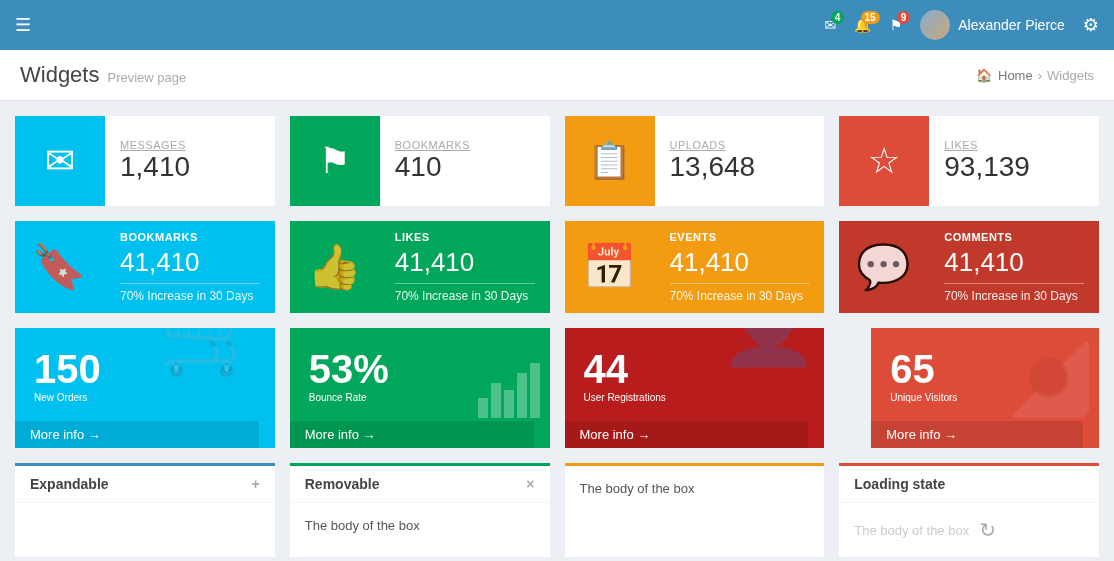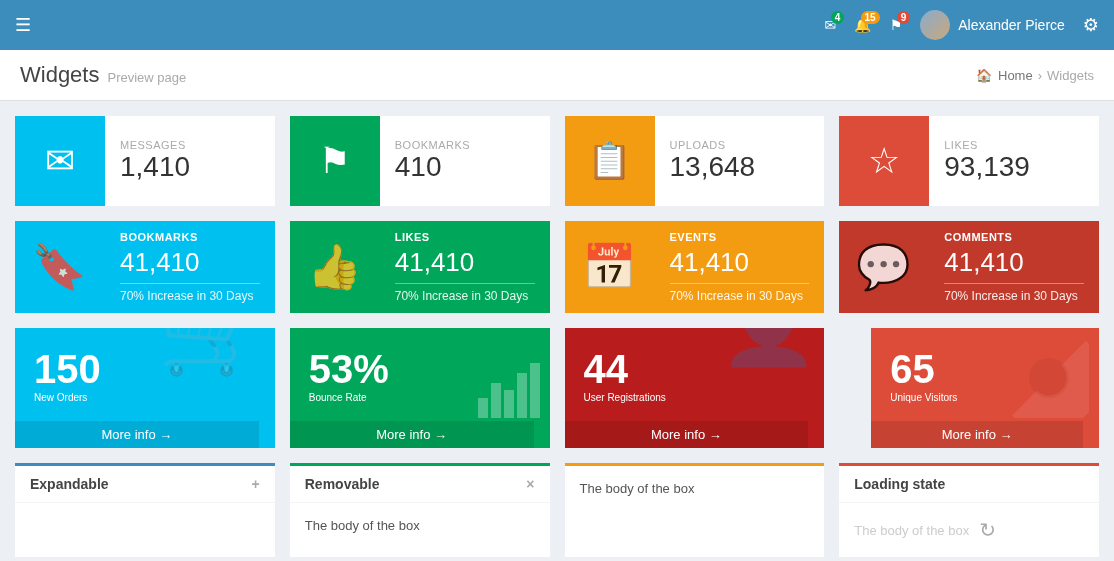--- a/index.html
+++ b/index.html
@@ -81,21 +81,21 @@
       font-size: 40px;
       color: white;
       flex-shrink: 0;
     }
     .stat-info {
       padding: 10px 15px;
       display: flex;
       flex-direction: column;
       justify-content: center;
     }
-    .stat-label { font-size: 11px; color: #aaa; text-transform: uppercase; letter-spacing: 0.5px; }
+    .stat-label { font-size: 11px; color: #aaa; text-transform: uppercase; letter-spacing: 0.5px; text-decoration: underline; }
     .stat-value { font-size: 28px; font-weight: 300; color: #333; }
 
     .bg-blue { background: #00c0ef; }
     .bg-green { background: #00a65a; }
     .bg-orange { background: #f39c12; }
     .bg-red { background: #dd4b39; }
 
     
     .info-row { display: grid; grid-template-columns: repeat(4, 1fr); gap: 15px; margin-bottom: 15px; }
 
@@ -138,21 +138,21 @@
     .action-number { font-size: 40px; font-weight: bold; }
     .action-label { font-size: 10px; margin-bottom: 10px; }
     .action-footer {
       position: absolute;
       bottom: 0; left: 0; right: 16px;
       background: rgba(0,0,0,0.1);
       padding: 6px 15px;
       font-size: 13px;
       display: flex;
       align-items: center;
-      justify-content: center;
+      justify-content: flex-start;
       gap: 5px;
     }
     .action-bg-icon {
       position: absolute;
       right: 15px;
       top: 50%;
       transform: translateY(-60%);
       font-size: 80px;
       opacity: 0.25;
       color: white;

